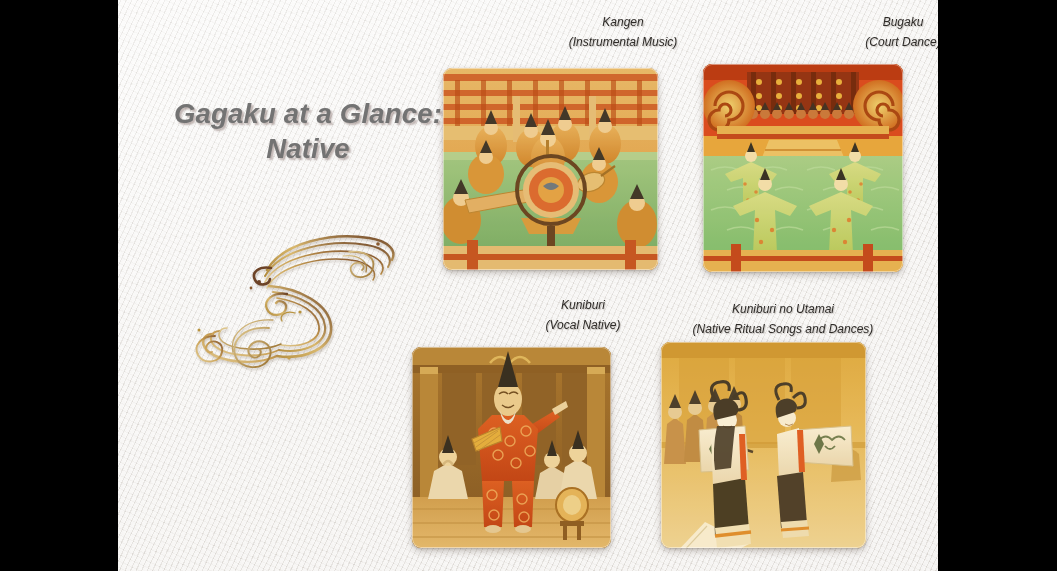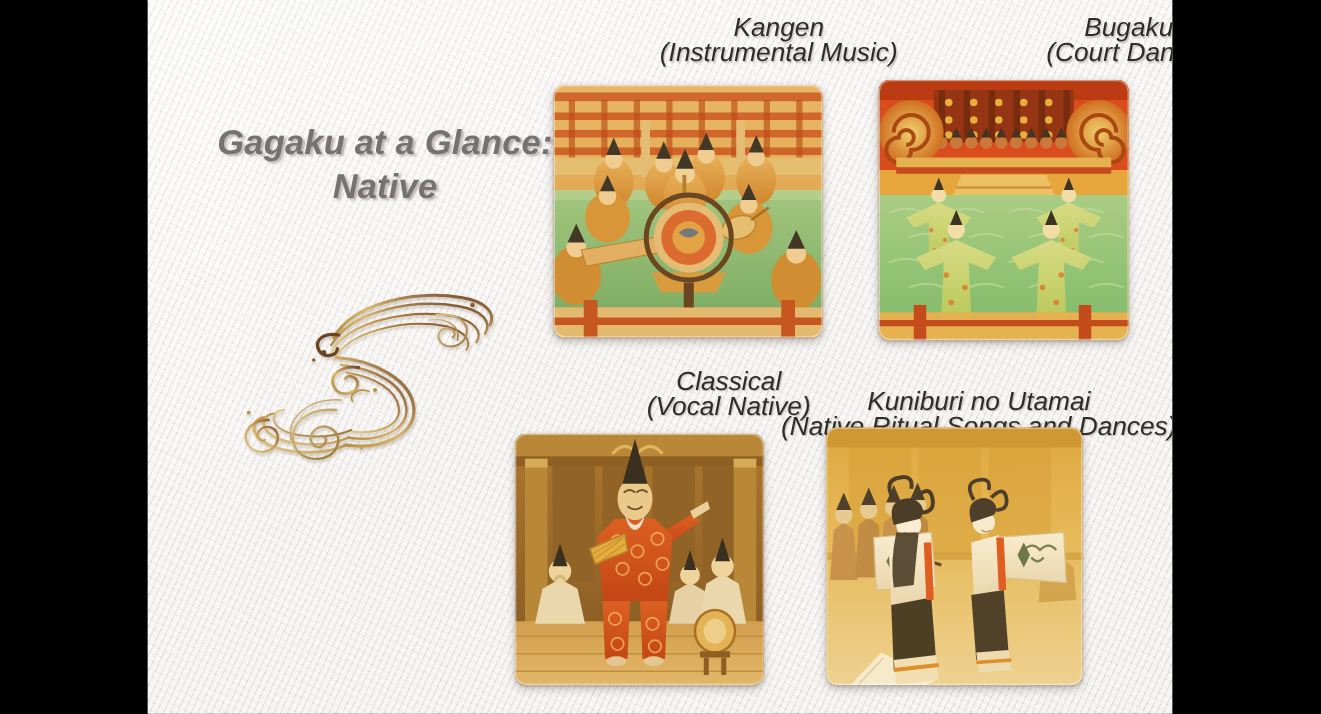--- a/index.html
+++ b/index.html
@@ -48,31 +48,31 @@
   }
   #title .ln{display:block;white-space:nowrap;}
 
   
   #ornament{position:absolute;left:55px;top:208px;width:250px;height:160px;}
   #ornament svg{display:block;width:100%;height:100%;filter:drop-shadow(1px 2px 1px rgba(120,100,80,.30));}
 
   
   .caption{
     position:absolute;text-align:center;
-    font-size:21px;line-height:19.5px;
+    font-size:12px;line-height:19.5px;
     font-style:italic;font-weight:500;
     color:#2e2b28;
     text-shadow:1px 1px 1px rgba(160,155,150,.55);
   }
   .caption span{display:block;white-space:nowrap;}
 
   #cap-kangen{left:325px;top:13px;width:360px;}
   #cap-bugaku{left:605px;top:13px;width:360px;}
   #cap-utaimono{left:295px;top:296px;width:340px;}
-  #cap-kuniburi{left:425px;top:312px;width:480px;}
+  #cap-kuniburi{left:425px;top:300px;width:480px;}
 
   
   .card{
     position:absolute;border-radius:9px;overflow:hidden;
     box-shadow:0 3px 7px rgba(90,80,70,.33), 0 1px 2px rgba(90,80,70,.22);
     background:#d9b070;
   }
   .card .art{position:absolute;inset:0;}
   .card .frame{
     position:absolute;inset:0;border-radius:9px;
@@ -157,21 +157,21 @@
 
       <div class="caption" id="cap-kangen">
         <span>Kangen</span>
         <span>(Instrumental Music)</span>
       </div>
       <div class="caption" id="cap-bugaku">
         <span>Bugaku</span>
         <span>(Court Dance)</span>
       </div>
       <div class="caption" id="cap-utaimono">
-        <span>Classical</span>
+        <span>Kuniburi</span>
         <span>(Vocal Native)</span>
       </div>
       <div class="caption" id="cap-kuniburi">
         <span>Kuniburi no Utamai</span>
         <span>(Native Ritual Songs and Dances)</span>
       </div>
 
       <div class="card" id="card-kangen">
         <svg class="art" viewBox="0 0 215 202" preserveAspectRatio="none">
           <defs>

